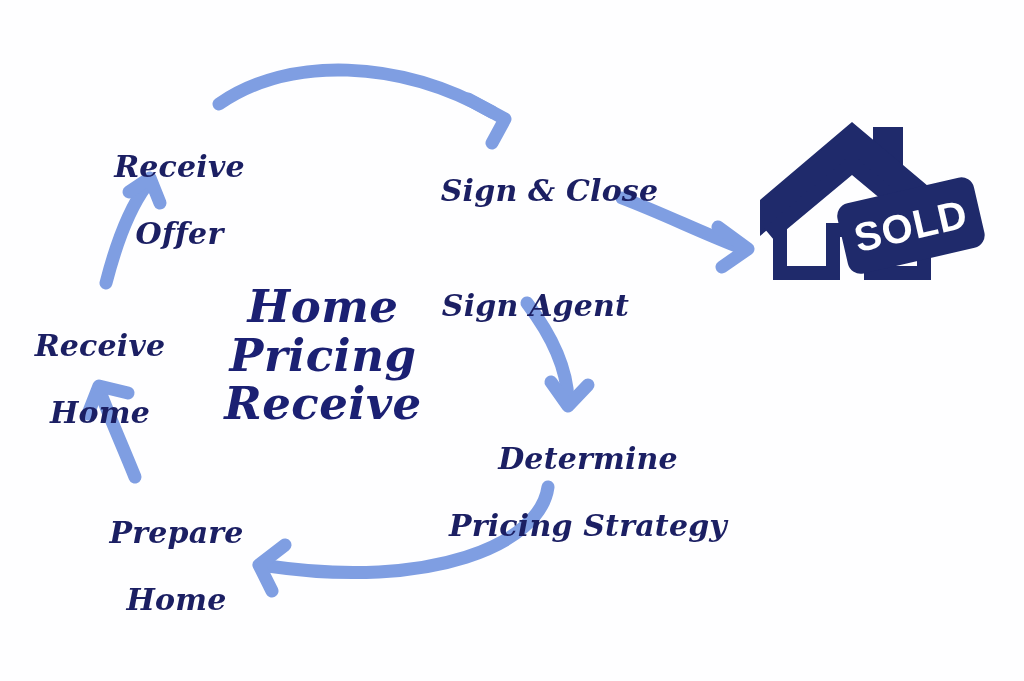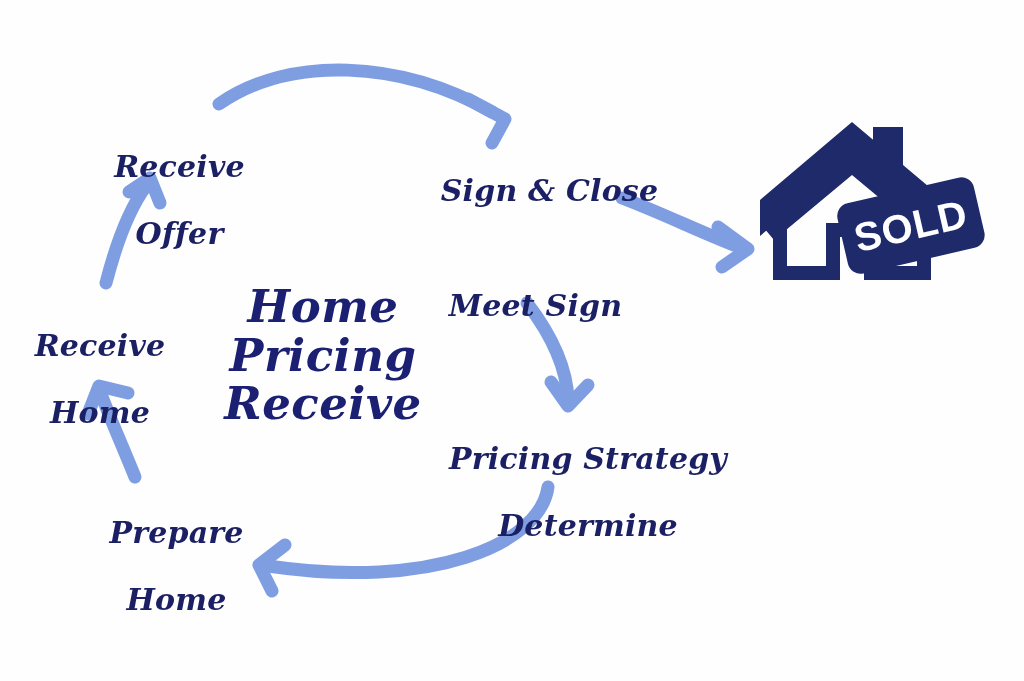--- a/index.html
+++ b/index.html
@@ -141,26 +141,26 @@
   <div class="node-label" id="label-receive-offer">
     <span class="ln">Receive</span>
     <span class="ln">Offer</span>
   </div>
 
   <div class="node-label" id="label-sign-close">
     <span class="ln">Sign &amp; Close</span>
   </div>
 
   <div class="node-label" id="label-meet-agent">
-    <span class="ln">Meet Sign</span>
+    <span class="ln">Sign Agent</span>
   </div>
 
   <div class="node-label" id="label-determine">
+    <span class="ln">Determine</span>
     <span class="ln">Pricing Strategy</span>
-    <span class="ln">Determine</span>
   </div>
 
   <div class="node-label" id="label-prepare-home">
     <span class="ln">Prepare</span>
     <span class="ln">Home</span>
   </div>
 
   <div class="node-label" id="label-market-home">
     <span class="ln">Receive</span>
     <span class="ln">Home</span>

